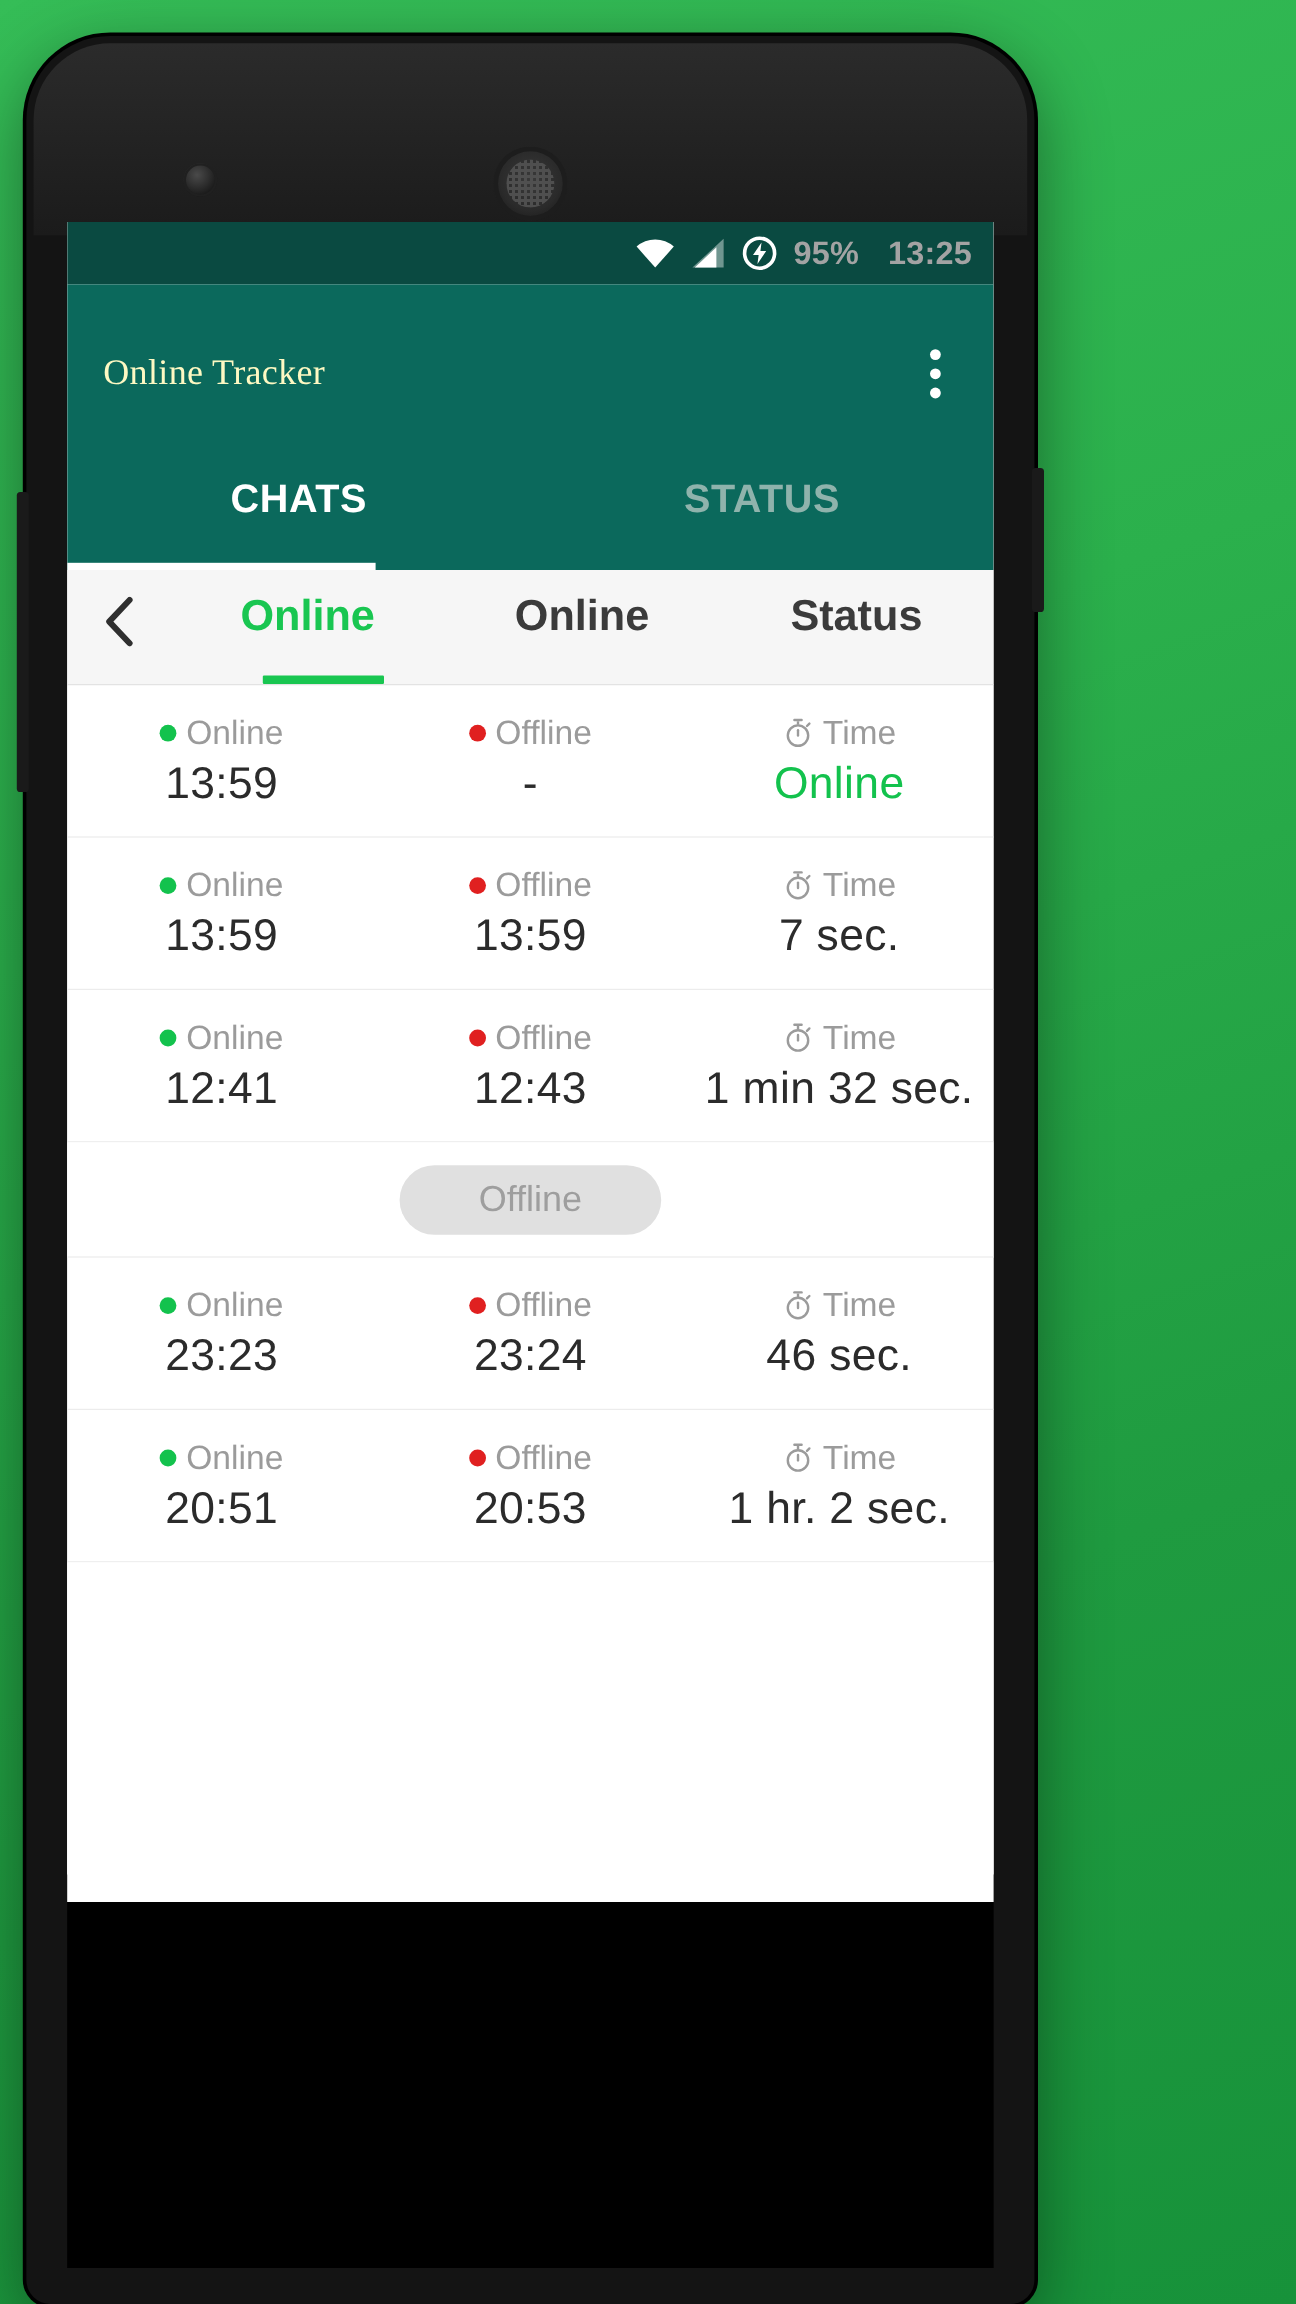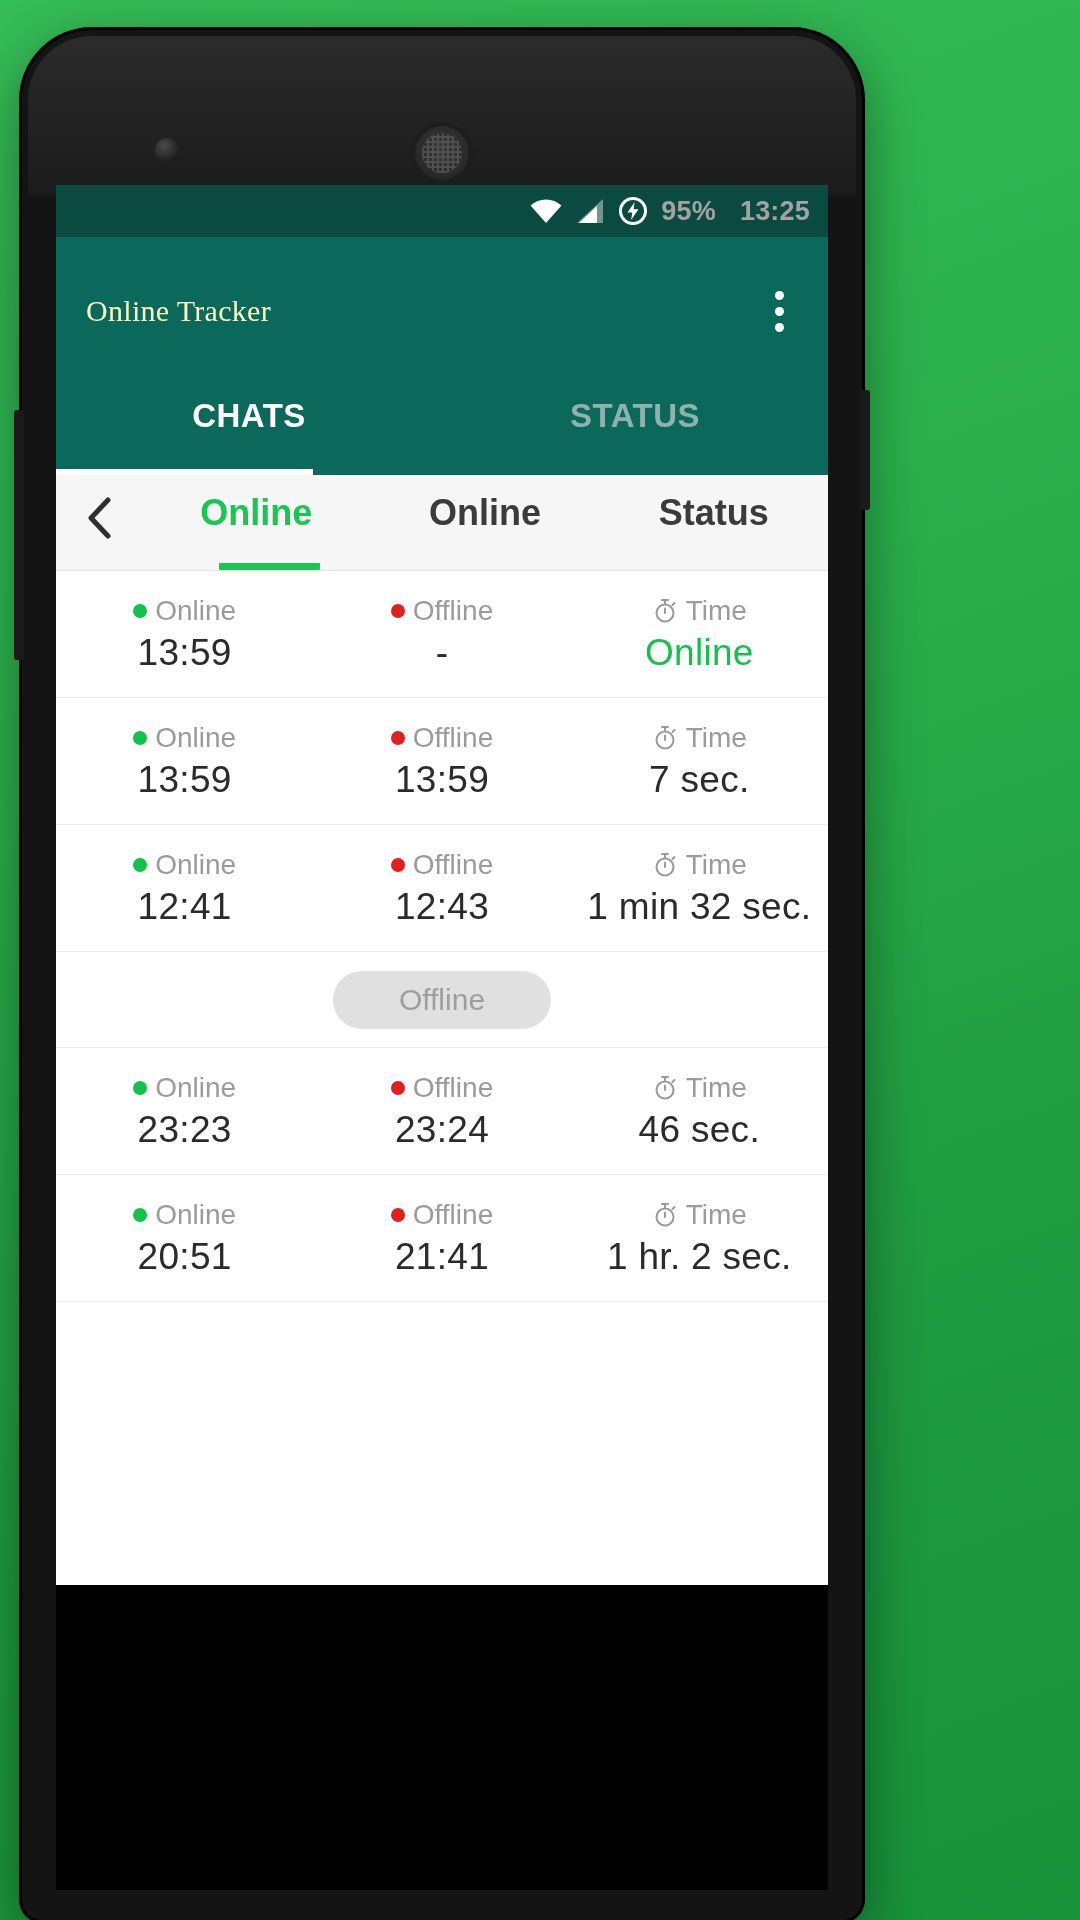--- a/index.html
+++ b/index.html
@@ -409,21 +409,21 @@
             <i class="dot green"></i>
             <span>Online</span>
           </div>
           <div class="cell-val">20:51</div>
         </div>
         <div class="cell">
           <div class="cell-head">
             <i class="dot red"></i>
             <span>Offline</span>
           </div>
-          <div class="cell-val">21:41</div>
+          <div class="cell-val">20:53</div>
         </div>
         <div class="cell">
           <div class="cell-head">
             <svg class="stopwatch" viewBox="0 0 26 26" aria-hidden="true">
               <circle cx="13" cy="15" r="8.5" fill="none" stroke="#9b9b9b" stroke-width="2"></circle>
               <path d="M10 2 H16" stroke="#9b9b9b" stroke-width="2" stroke-linecap="round"></path>
               <path d="M13 3 V6" stroke="#9b9b9b" stroke-width="2"></path>
               <path d="M13 15 V10.5" stroke="#9b9b9b" stroke-width="2" stroke-linecap="round"></path>
               <path d="M20.5 7 L22.5 5" stroke="#9b9b9b" stroke-width="2" stroke-linecap="round"></path>
             </svg>

